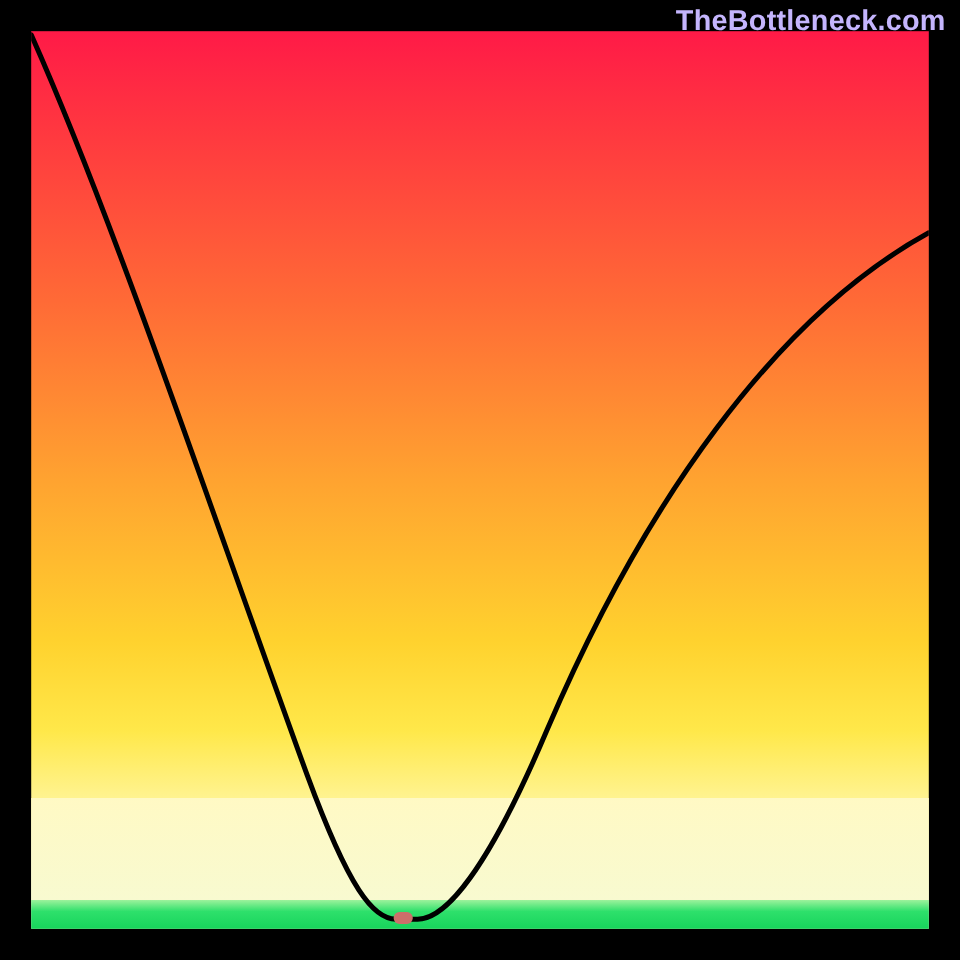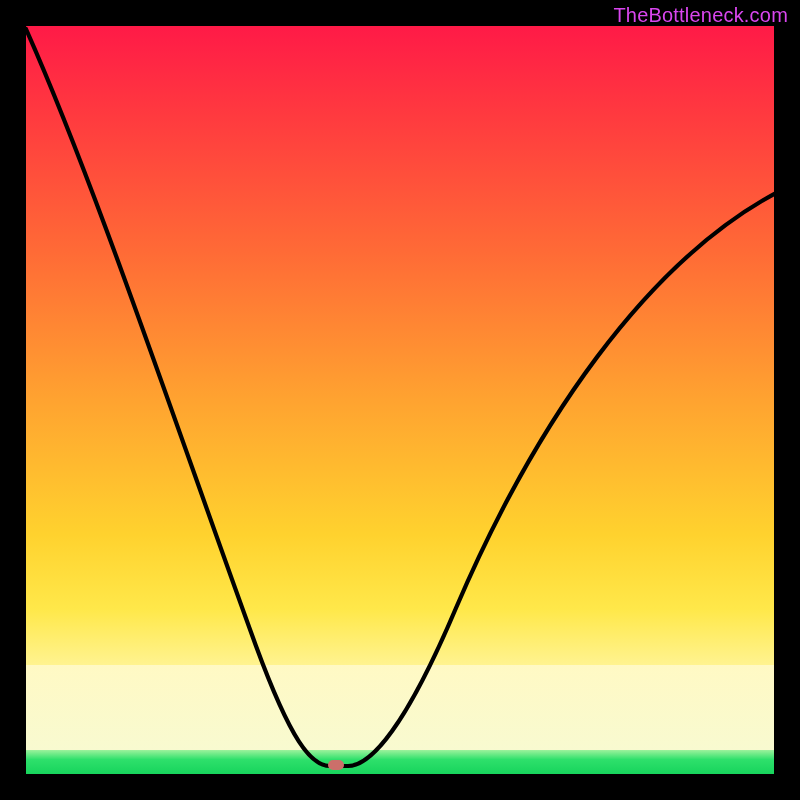--- a/index.html
+++ b/index.html
@@ -62,24 +62,25 @@
     width: 16px;
     height: 10px;
     border-radius: 5px;
     background: #cc6f6a;
     transform: translate(-50%, -50%);
   }
   .watermark {
     position: absolute;
     top: 4px;
     right: 12px;
-    color: #d946ef;
-    font-size: 20px;
+    color: #c4b5fd;
+    font-size: 24px;
     letter-spacing: 0.2px;
     user-select: none;
+    font-weight: bold;
   }
 </style>
 </head>
 <body>
 
 <div class="frame">
 
   <div class="plot-area">
 
     <div class="pale-band" style="top:639px;height:85px;"></div>

